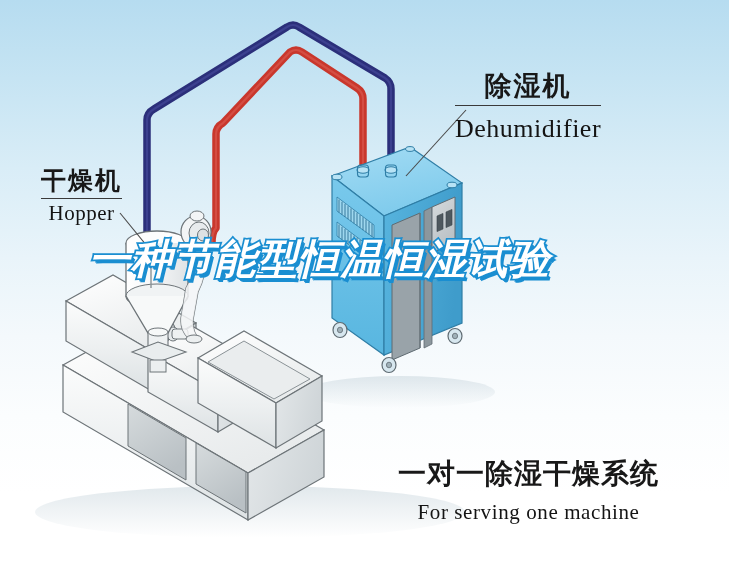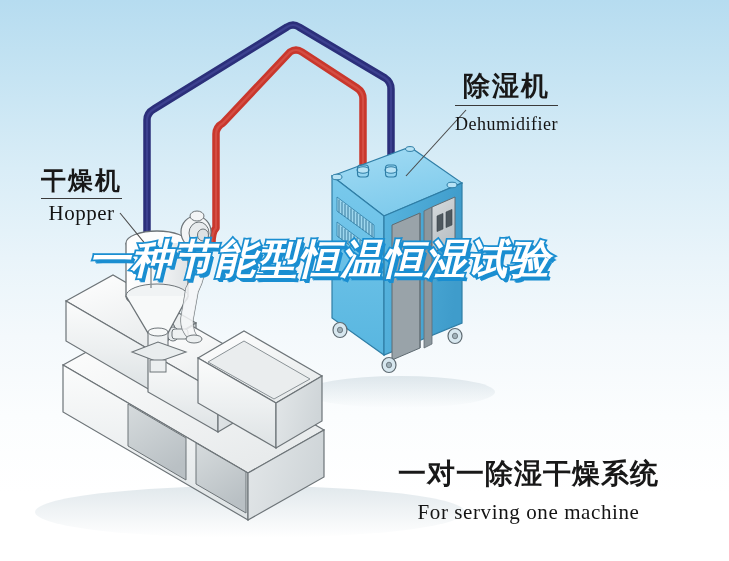--- a/index.html
+++ b/index.html
@@ -55,21 +55,21 @@
     height: 1px;
     background: #3a3a3a;
     margin: 1px 0 1px 0;
   }
 
   #label-dehumidifier {
     left: 455px;
     top: 68px;
   }
   #label-dehumidifier .label-cn { font-size: 27px; }
-  #label-dehumidifier .label-en { font-size: 18px; margin-top: 8px; }
+  #label-dehumidifier .label-en { font-size: 26px; margin-top: 8px; }
 
   #label-hopper {
     left: 41px;
     top: 164px;
   }
   #label-hopper .label-cn { font-size: 25px; }
   #label-hopper .label-en { font-size: 21px; margin-top: 2px; }
 
   #caption-block {
     left: 398px;

